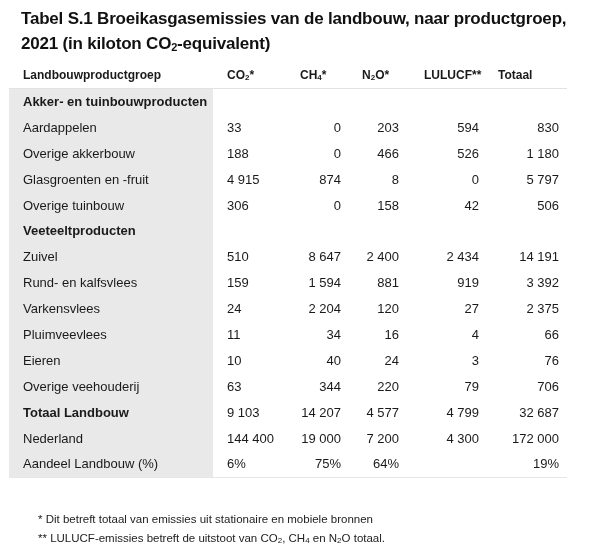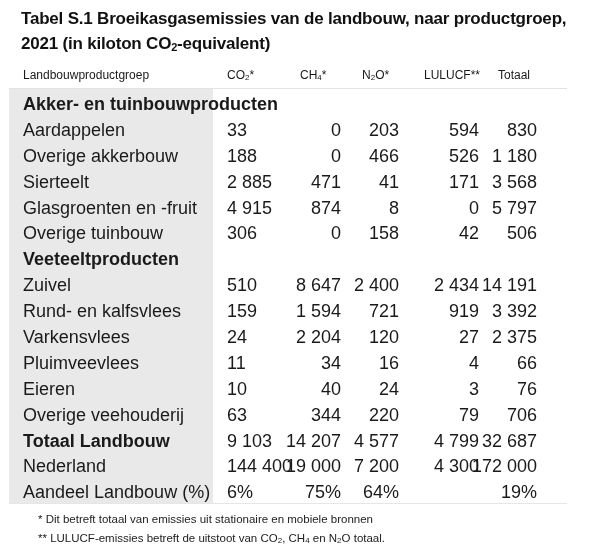--- a/index.html
+++ b/index.html
@@ -15,43 +15,43 @@
     letter-spacing: -0.2px;
     margin-left: 12px;
   }
   .title sub { font-size: 11px; vertical-align: -2px; }
   .table-wrap {
     position: absolute; left: 9px; top: 62px; width: 558px;
   }
   .hdr {
     position: relative; height: 26px;
     border-bottom: 1px solid #e2e2e2;
-    font-size: 12px; font-weight: normal; color: #1a1a1a;
+    font-size: 12px; font-weight: bold; color: #1a1a1a;
   }
   .hdr span { position: absolute; top: 6px; }
   .hdr sub { font-size: 8px; vertical-align: -1px; }
   .body {
     position: relative;
     border-bottom: 1px solid #e6e6e6;
   }
   .body::before {
     content: ""; position: absolute; left: 0; top: 0; bottom: 0; width: 204px;
     background: #e9e9e9;
   }
   .row {
-    position: relative; height: 25.9px; font-size: 18px;
+    position: relative; height: 25.9px; font-size: 13px;
   }
   .row .lbl { position: absolute; left: 14px; top: 5px; white-space: nowrap; }
   .row.bold .lbl { font-weight: bold; }
   .row .v { position: absolute; top: 5px; white-space: nowrap; }
   .c-co2 { left: 218px; }
   .c-ch4 { right: 226px; text-align: right; }
   .c-n2o { right: 168px; text-align: right; }
   .c-lul { right: 88px; text-align: right; }
-  .c-tot { right: 30px; text-align: right; }
+  .c-tot { right: 8px; text-align: right; }
   .notes {
     position: absolute; left: 22px; top: 510px; font-size: 11.5px; line-height: 19px; color: #222; margin-left: 16px;
   }
   .notes sub { font-size: 8px; vertical-align: -1px; }
 </style>
 </head>
 <body>
 
 <div class="title">
   <div>Tabel S.1 Broeikasgasemissies van de landbouw, naar productgroep,</div>
@@ -86,28 +86,20 @@
       </div>
       <div class="row">
         <span class="lbl">Overige akkerbouw</span>
         <span class="v c-co2">188</span>
         <span class="v c-ch4">0</span>
         <span class="v c-n2o">466</span>
         <span class="v c-lul">526</span>
         <span class="v c-tot">1 180</span>
       </div>
       <div class="row">
-        <span class="lbl">Sierteelt</span>
-        <span class="v c-co2">2 885</span>
-        <span class="v c-ch4">471</span>
-        <span class="v c-n2o">41</span>
-        <span class="v c-lul">171</span>
-        <span class="v c-tot">3 568</span>
-      </div>
-      <div class="row">
         <span class="lbl">Glasgroenten en -fruit</span>
         <span class="v c-co2">4 915</span>
         <span class="v c-ch4">874</span>
         <span class="v c-n2o">8</span>
         <span class="v c-lul">0</span>
         <span class="v c-tot">5 797</span>
       </div>
       <div class="row">
         <span class="lbl">Overige tuinbouw</span>
         <span class="v c-co2">306</span>
@@ -129,21 +121,21 @@
         <span class="v c-co2">510</span>
         <span class="v c-ch4">8 647</span>
         <span class="v c-n2o">2 400</span>
         <span class="v c-lul">2 434</span>
         <span class="v c-tot">14 191</span>
       </div>
       <div class="row">
         <span class="lbl">Rund- en kalfsvlees</span>
         <span class="v c-co2">159</span>
         <span class="v c-ch4">1 594</span>
-        <span class="v c-n2o">721</span>
+        <span class="v c-n2o">881</span>
         <span class="v c-lul">919</span>
         <span class="v c-tot">3 392</span>
       </div>
       <div class="row">
         <span class="lbl">Varkensvlees</span>
         <span class="v c-co2">24</span>
         <span class="v c-ch4">2 204</span>
         <span class="v c-n2o">120</span>
         <span class="v c-lul">27</span>
         <span class="v c-tot">2 375</span>

